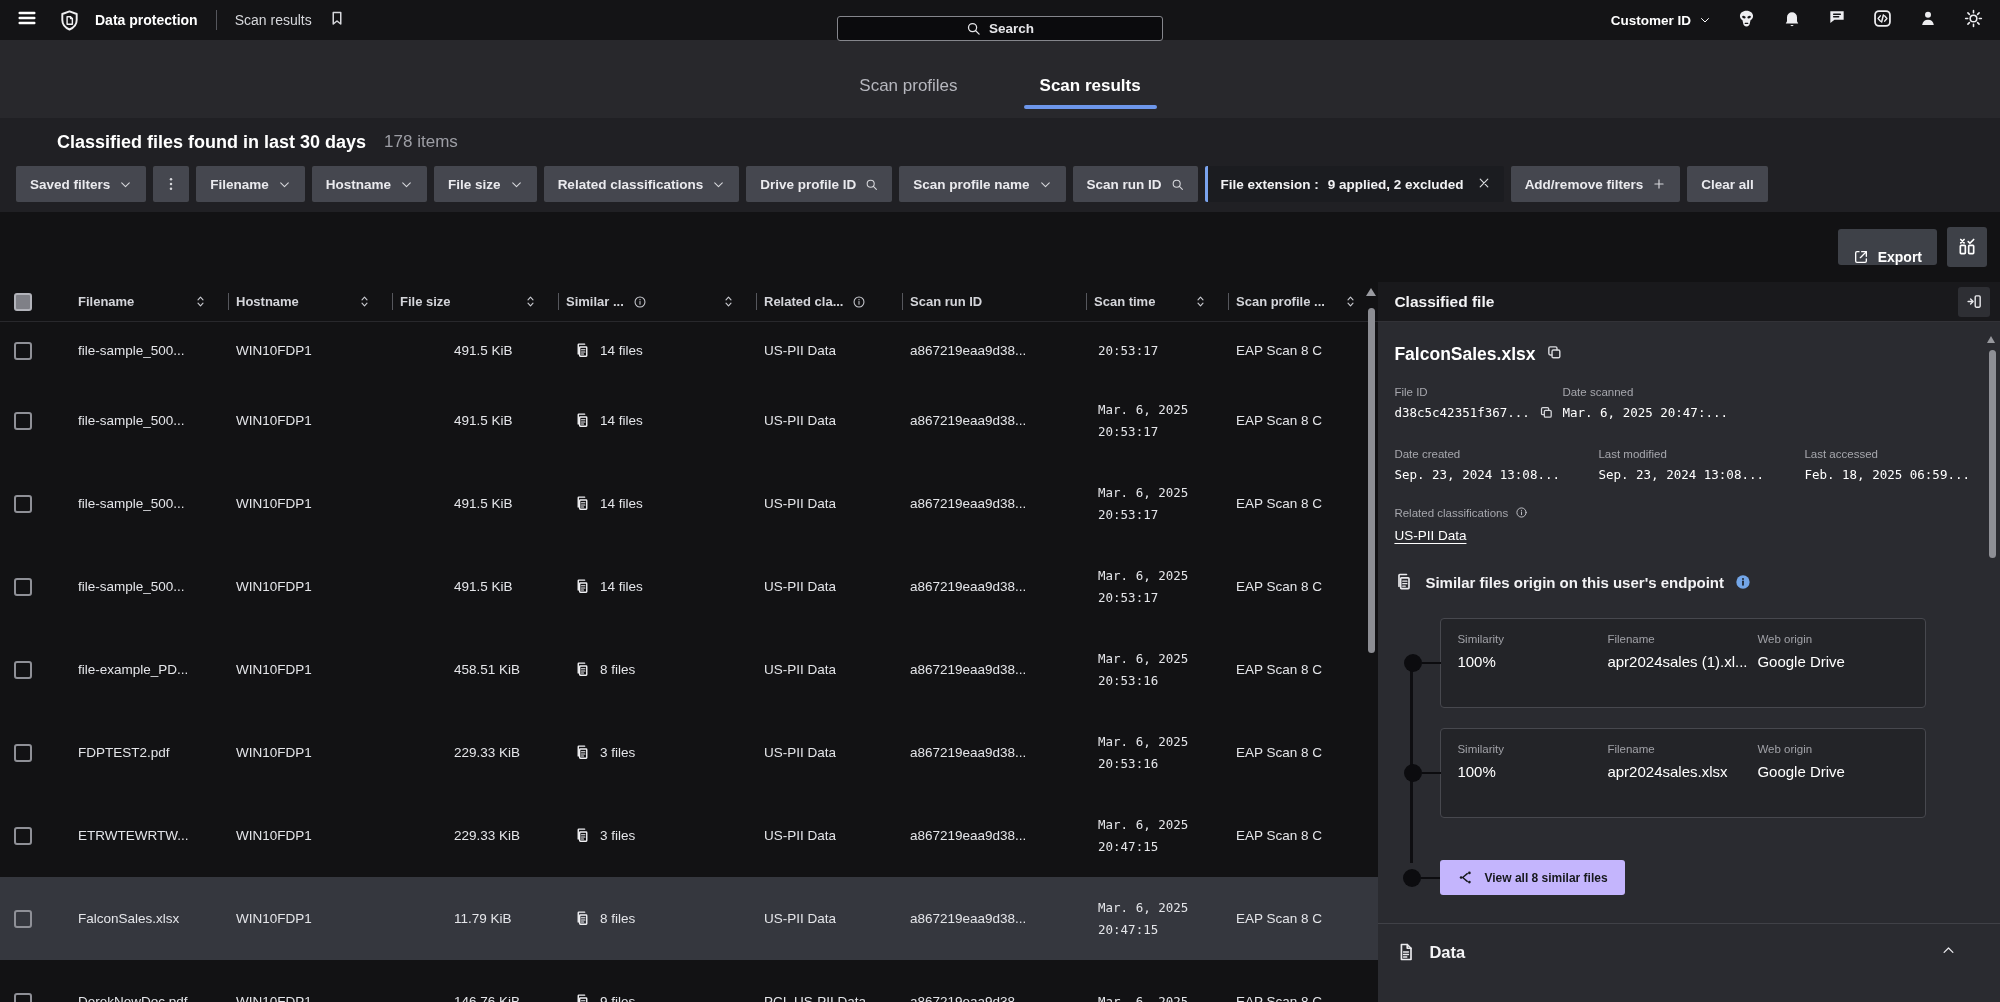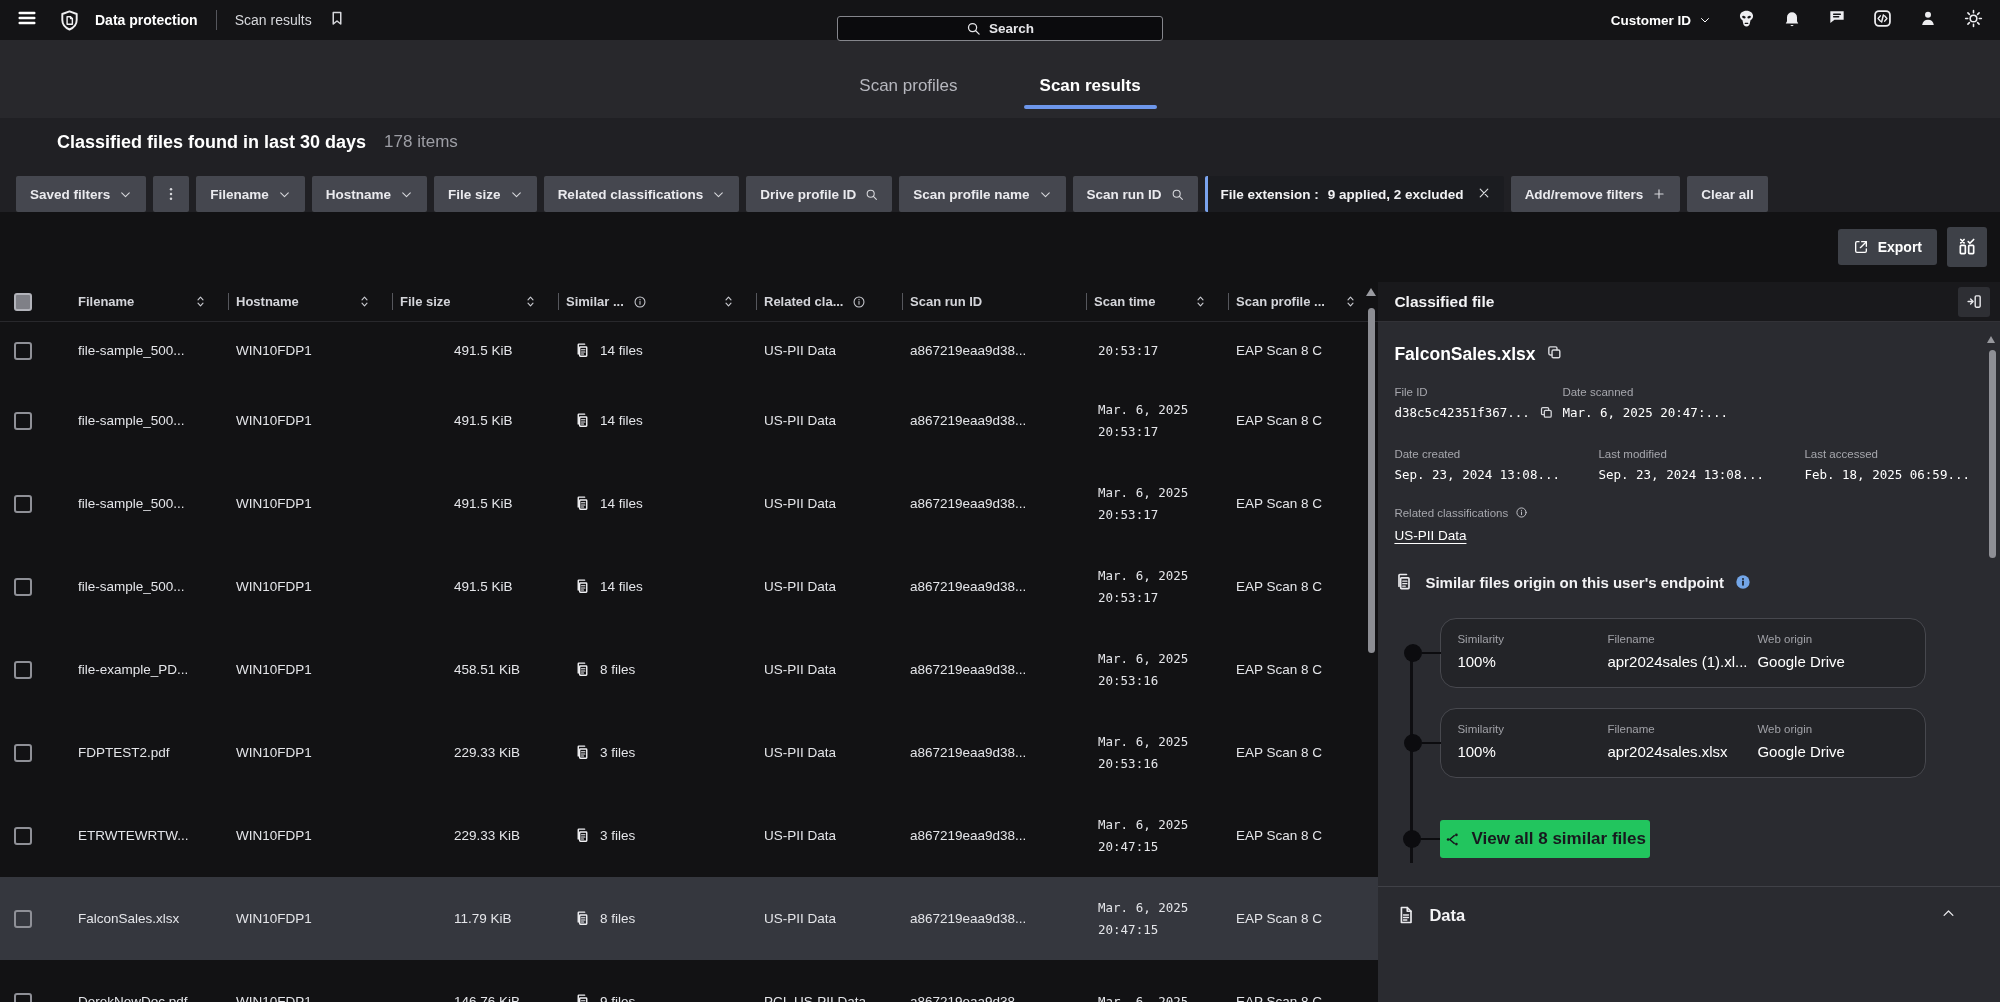--- a/index.html
+++ b/index.html
@@ -33,36 +33,36 @@
   .tab.active::after { content:""; position:absolute; left:10px; right:10px; bottom:9px;
     height:4px; border-radius:2px; background:#6d96ea; }
 
   
   .heading-row { position:absolute; top:118px; left:0; right:0; height:48px; background:#202024;
     display:flex; align-items:center; gap:18px; padding:0 17px; }
   .heading-title { color:#ffffff; font-size:18px; font-weight:700;margin-left:40px; }
   .heading-count { color:#9d9ea5; font-size:17px; }
 
   .filterbar { position:absolute; top:166px; left:0; right:0; height:46px; background:#202024;
-    display:flex; align-items:flex-end; gap:7px; padding:0 16px; }
+    display:flex; align-items:flex-start; gap:7px; padding:0 16px; }
   #filter-chips { display:flex; align-items:center; gap:7px; }
   .chip { height:36px; background:#45474f; border-radius:2px; color:#eaeaee;
     font-size:13.5px; font-weight:700; display:inline-flex; align-items:center; gap:9px; padding:0 14px; }
   .chip .icon { color:#d6d7db; }
   .chip.kebab { padding:0 10px; }
   .applied-chip { height:36px; background:#1b1c20; border-left:3px solid #7aa3ee; border-radius:2px;
     display:inline-flex; align-items:center; gap:9px; padding:0 13px; color:#f2f2f4;
     font-size:13.5px; font-weight:700; }
   .applied-chip .close { color:#d9dadd; margin-left:4px; }
 
   
   .content { position:absolute; top:212px; bottom:0; left:0; right:0; background:#121214; }
   .toolbar { height:70px; display:flex; justify-content:flex-end; align-items:center; gap:10px; padding:0 13px; }
   .export-btn { height:36px; background:#3e4148; border-radius:3px; color:#ffffff;
-    font-size:14px; font-weight:700; display:inline-flex; align-items:center; gap:9px; padding:0 15px; }
+    font-size:14px; font-weight:700; display:inline-flex; align-items:flex-end; gap:9px; padding:0 15px; }
   .colsel-btn { width:40px; height:40px; background:#3e4148; border-radius:3px;
     display:inline-flex; align-items:center; justify-content:center; color:#fff; }
 
   .main { position:absolute; top:70px; left:0; right:0; bottom:0; display:flex; }
   .table-area { width:1392px; position:relative; background:#121214; overflow:hidden; }
 
   .thead, .trow { display:grid; grid-template-columns:56px 172px 164px 166px 198px 146px 184px 142px 1fr; }
   .thead { height:40px; align-items:center; color:#d4d5da; font-size:13px; font-weight:700;
     border-bottom:1px solid #28282c; }
   .hcell { position:relative; height:100%; display:flex; align-items:center; gap:9px;
@@ -117,31 +117,31 @@
   .rlabel-row .icon { color:#bfc0c6; }
   .related-link { display:inline-block; margin-top:9px; color:#ffffff; font-size:13.5px;
     text-decoration:underline; text-underline-offset:3px; }
 
   .similar-head { margin-top:28px; display:flex; align-items:center; gap:11px; }
   .similar-head .icon.doc { color:#eaeaed; }
   .similar-title { color:#f2f2f4; font-size:15px; font-weight:700; }
 
   .timeline { margin-top:26px; position:relative; padding:0 44px 0 46px; }
   .rail { position:absolute; left:16px; top:41px; width:3px; height:204px; background:#0e0e11; }
-  .card { position:relative; height:70px; background:#232428; border:1px solid #47484e; border-radius:16px;
+  .card { position:relative; height:90px; background:#232428; border:1px solid #47484e; border-radius:4px;
     padding:14px 16px; display:grid; grid-template-columns:150px 150px 1fr; margin-bottom:20px; }
   .card::before, .view-row::before { content:""; position:absolute; left:-37px; top:50%; margin-top:-9px;
     width:18px; height:18px; border-radius:50%; background:#0c0c0f; }
   .card::after, .view-row::after { content:""; position:absolute; left:-19px; top:50%; margin-top:-1px;
     width:19px; height:2px; background:#0c0c0f; }
   .clabel { font-size:11.5px; color:#a0a1a7; }
   .cvalue { margin-top:8px; font-size:15px; color:#ffffff; white-space:nowrap; overflow:hidden; }
   .view-row { position:relative; margin-top:42px; }
-  .view-all-btn { display:inline-flex; align-items:center; gap:10px; background:#22c55e; color:#17191e;
-    font-size:17px; font-weight:700; padding:9px 4px; border-radius:3px; }
+  .view-all-btn { display:inline-flex; align-items:center; gap:10px; background:#c4b5fd; color:#17191e;
+    font-size:12px; font-weight:700; padding:9px 17px; border-radius:3px; }
   .view-all-btn .icon { color:#17191e; }
 
   .panel-divider { height:1px; background:#404147; margin:28px -30px 0 -16px; }
   .data-row { display:flex; align-items:center; gap:13px; padding:18px 6px 0 2px; }
   .data-row .icon { color:#eaeaed; }
   .data-title { color:#f4f4f6; font-size:16.5px; font-weight:700; }
   .data-chevron { margin-left:auto; color:#dadbe0; padding-right:8px; }
 </style>
 </head>
 <body>

